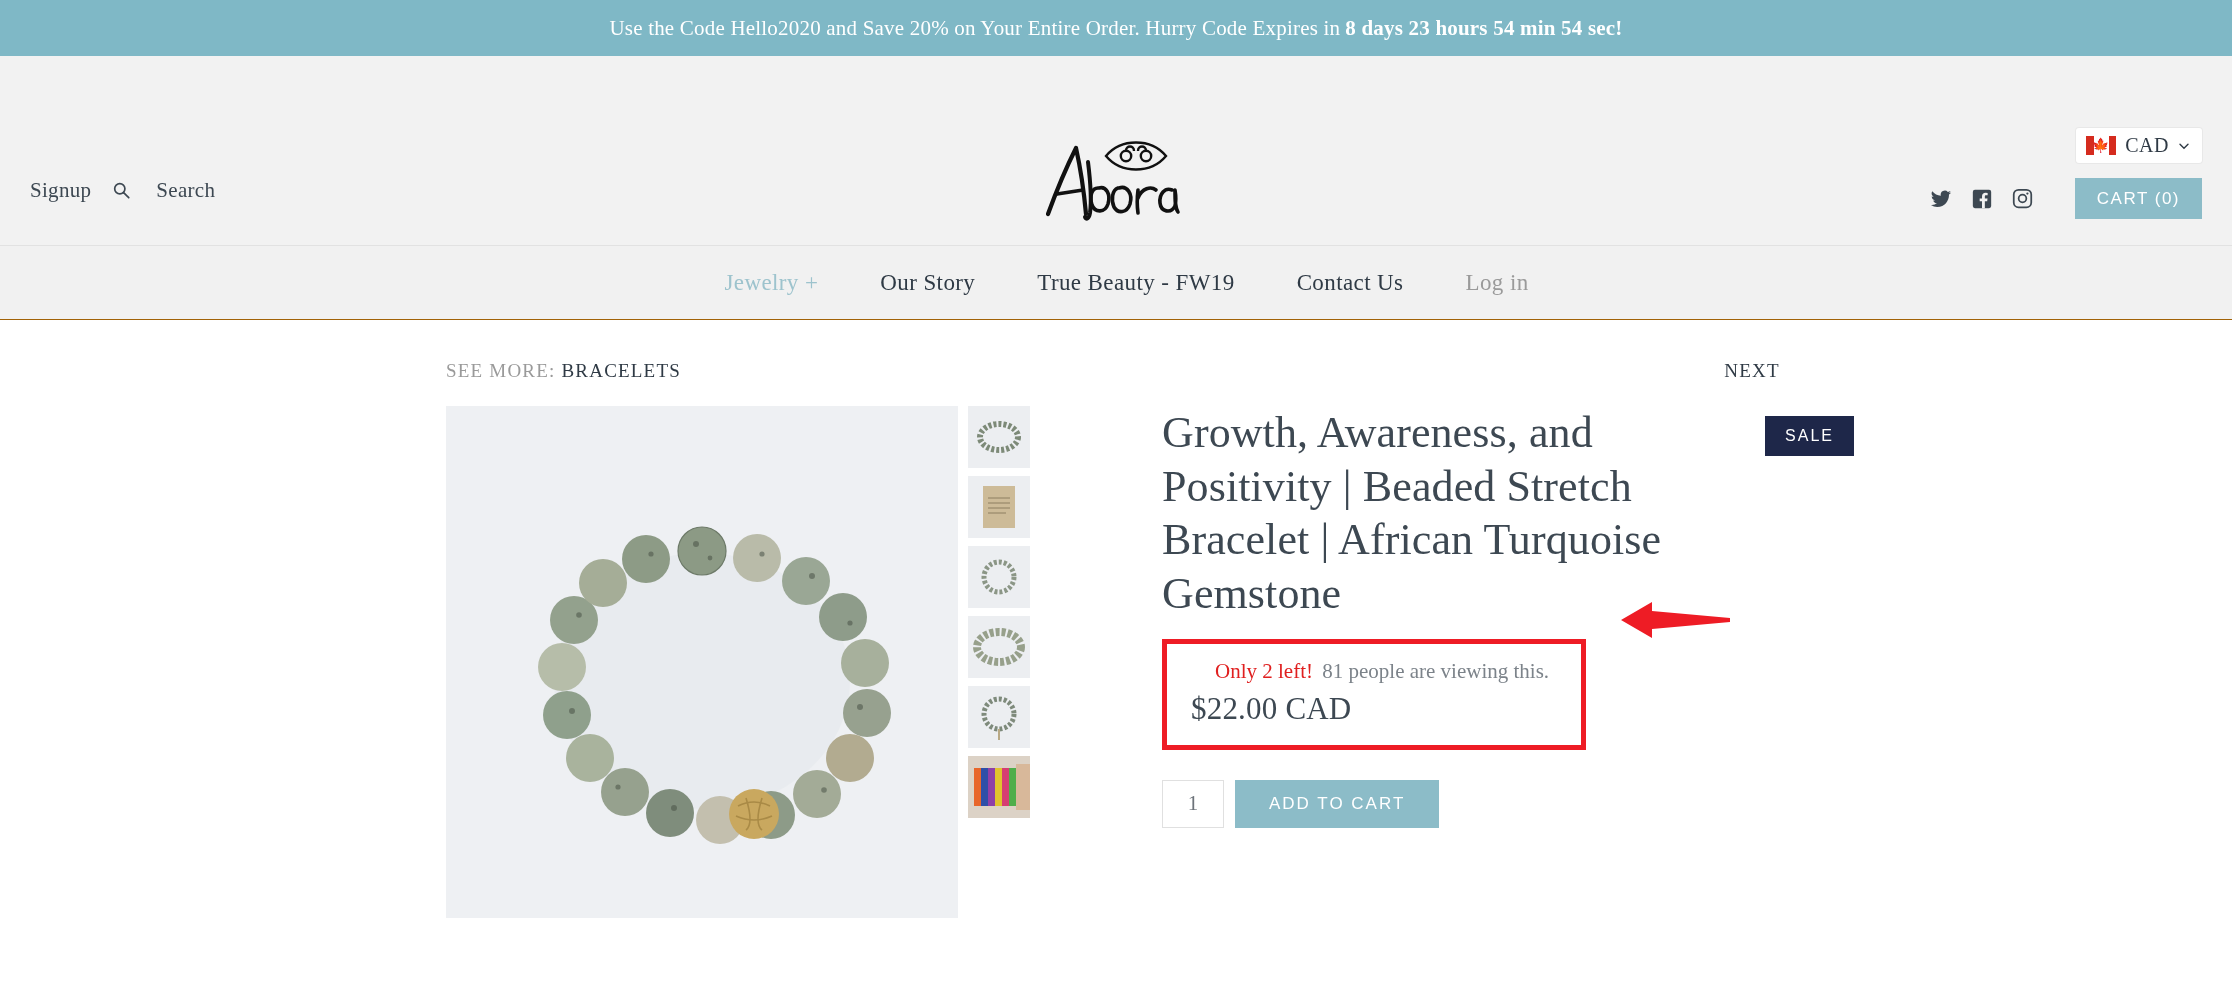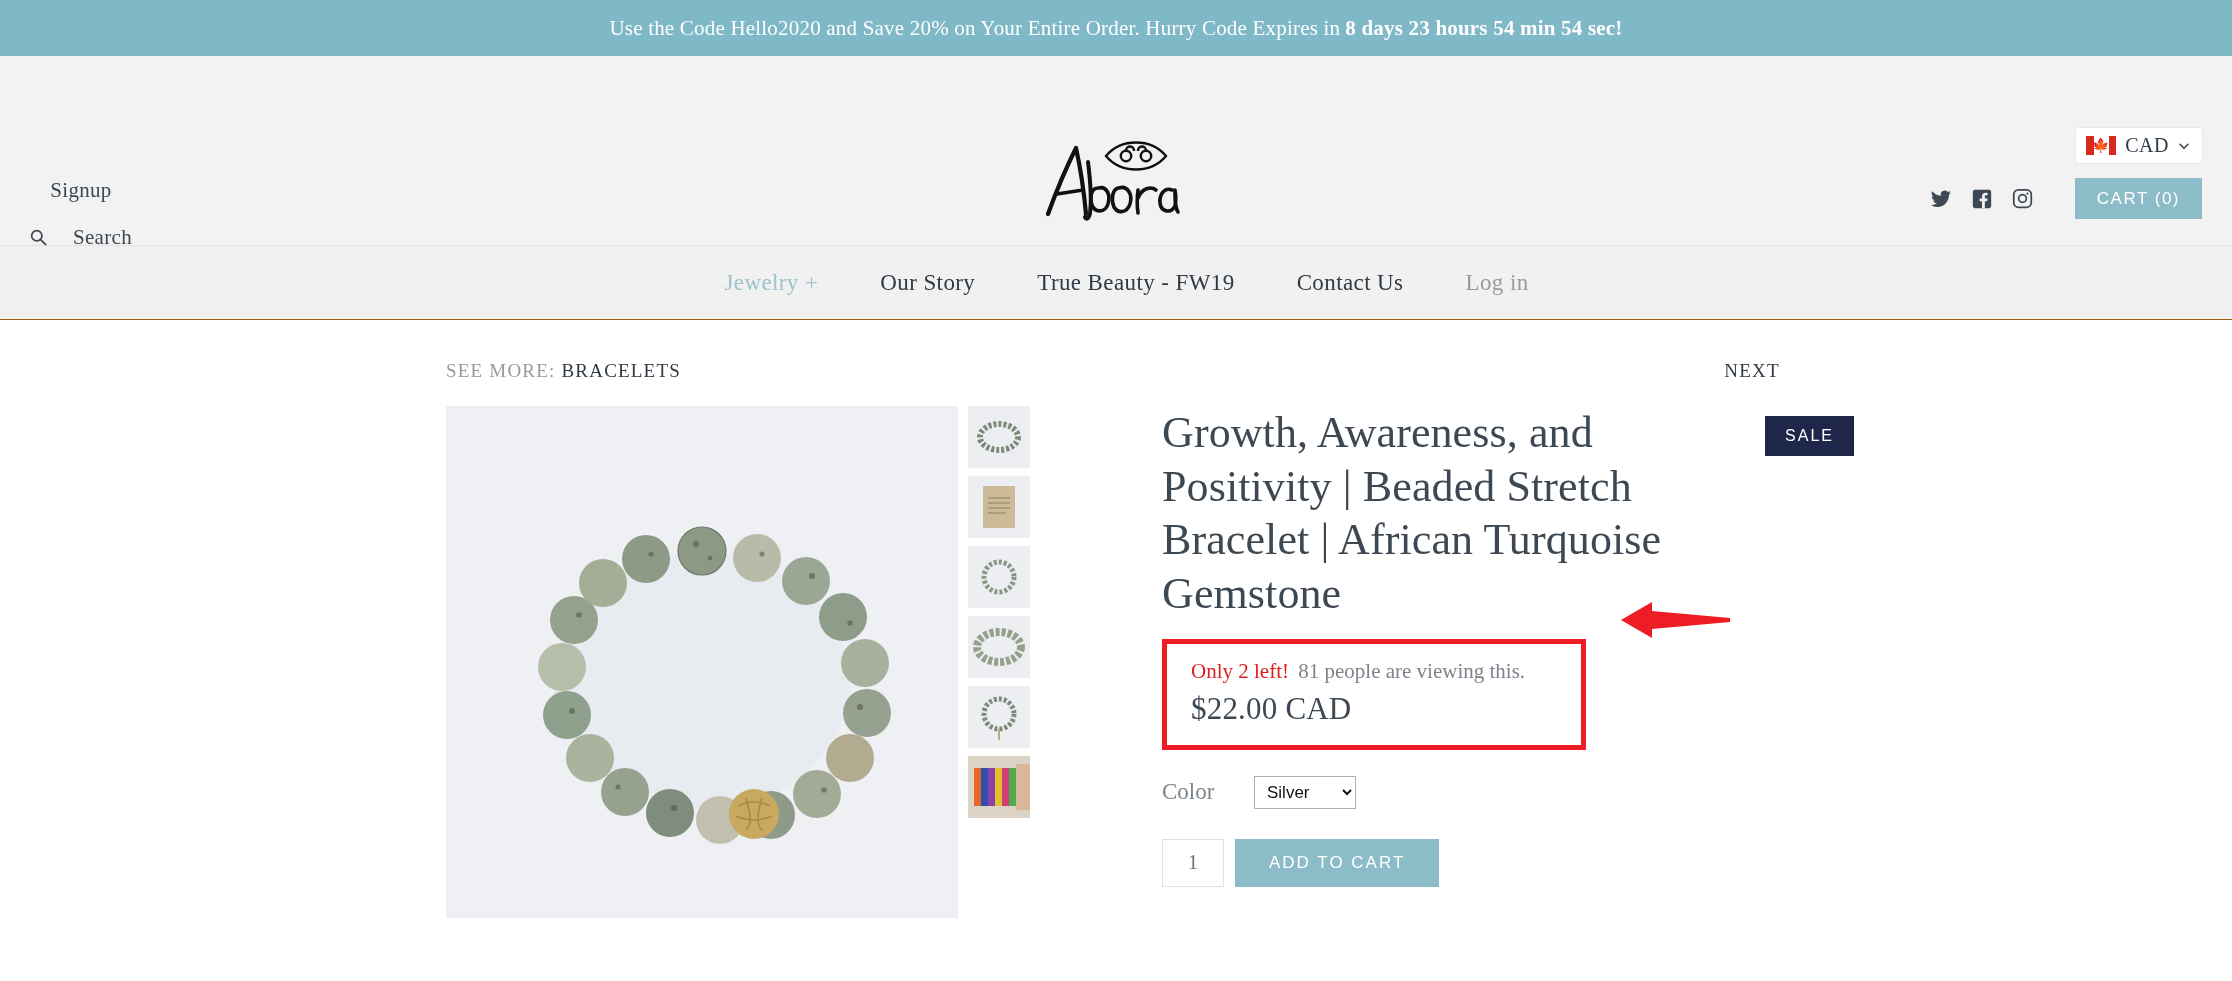--- a/index.html
+++ b/index.html
@@ -34,21 +34,20 @@
     background: #f2f2f2;
     border-bottom: 1px solid #e2e2e2;
   }
   .header-left {
     position: absolute;
     left: 30px;
     top: 122px;
     display: flex;
     align-items: center;
     gap: 22px;
-    flex-direction: column;
   }
   .header-link {
     font-size: 21px;
     color: #3d4852;
     letter-spacing: 0.3px;
     cursor: pointer;
   }
   .search-group { display: flex; align-items: center; gap: 26px; cursor: pointer; }
   .search-icon { display: block; width: 17px; height: 17px; }
 
@@ -233,21 +232,21 @@
   }
 
   .highlight-box {
     border: 5px solid #ee1c25;
     padding: 14px 22px 18px 24px;
     margin-top: 18px;
     width: 424px;
     background: #ffffff;
   }
   .stock-line { font-size: 21px; line-height: 1.3; }
-  .stock-left { color: #e02020; }
+  .stock-left { color: #e02020; margin-left: 24px; }
   .stock-viewers { color: #7c838a; margin-left: 4px; }
   .price { font-size: 31px; color: #3d4852; margin-top: 6px; letter-spacing: 0.2px; }
   .brand-line { font-size: 21px; color: #8a9096; margin-top: 12px; }
   .brand-line .brand-name { color: #3d4852; }
 
   .red-arrow {
     position: absolute;
     left: 456px;
     top: 192px;
     width: 115px;
@@ -513,27 +512,20 @@
             <span class="stock-left">Only 2 left!</span>
             <span class="stock-viewers">81 people are viewing this.</span>
           </div>
           <div class="price">$22.00 CAD</div>
         </div>
 
         <svg class="red-arrow" viewBox="0 0 115 44">
           <path d="M112 20 L34 13 L34 4 L3 22 L34 40 L34 31 L112 24 Z" fill="#ee1c25"></path>
         </svg>
 
-        <div class="option-row">
-          <span class="option-label">Color</span>
-          <select class="variant-select">
-            <option>Silver</option>
-            <option>Gold</option>
-          </select>
-        </div>
 
         <div class="cart-row">
           <input class="qty-input" type="text" value="1" style="">
           <button class="add-to-cart">ADD TO CART</button>
         </div>
       </div>
 
     </div>
   </div>
 </main>

